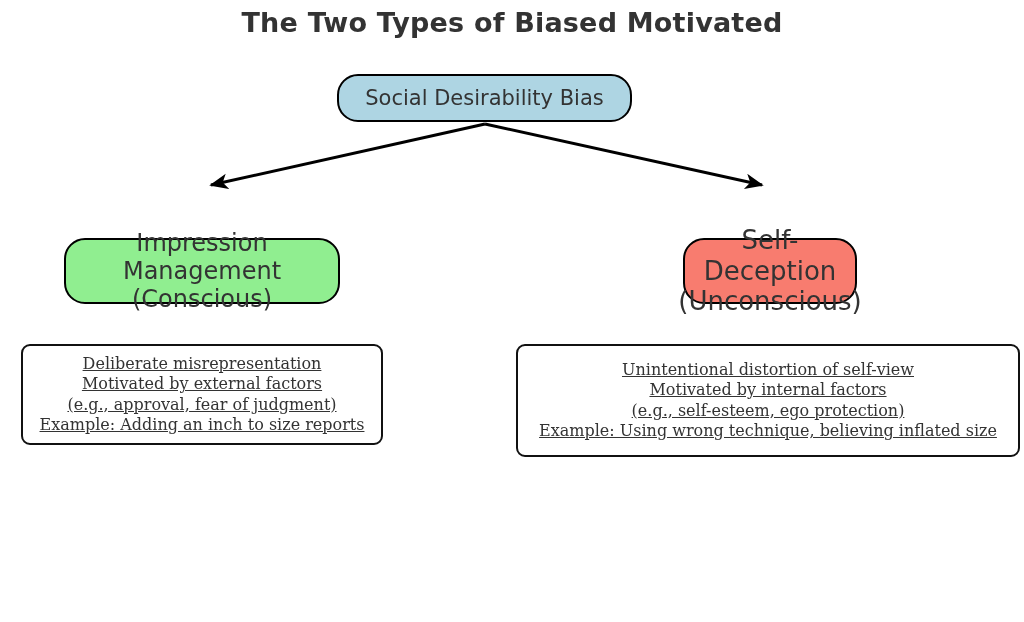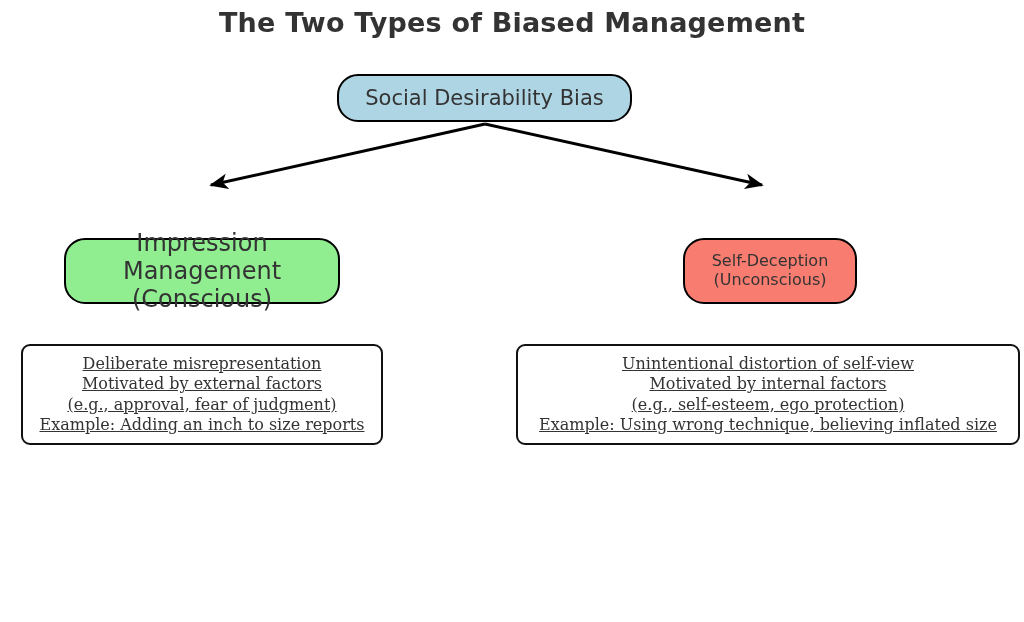--- a/index.html
+++ b/index.html
@@ -73,21 +73,21 @@
     background: #90ee90;
     font-size: 24px;
   }
 
   #node-selfdeception {
     left: 683px;
     top: 238px;
     width: 174px;
     height: 66px;
     background: #f87c6f;
-    font-size: 16px;
+    font-size: 26px;
   }
 
   .detail {
     position: absolute;
     box-sizing: border-box;
     border: 2px solid #111111;
     border-radius: 9px;
     background: #ffffff;
     display: flex;
     align-items: center;
@@ -105,29 +105,29 @@
     left: 21px;
     top: 344px;
     width: 362px;
     height: 101px;
   }
 
   #detail-right {
     left: 516px;
     top: 344px;
     width: 504px;
-    height: 101px;
+    height: 113px;
   }
 </style>
 </head>
 <body>
 
 <div id="canvas">
 
-  <div class="diagram-title">The Two Types of Biased Management</div>
+  <div class="diagram-title">The Two Types of Biased Motivated</div>
 
   <svg id="arrow-layer" viewBox="0 0 1024 622" width="1024" height="622" xmlns="http://www.w3.org/2000/svg">
     <defs>
       <marker id="arrowhead" markerWidth="7" markerHeight="7" refX="5.6" refY="2.6" orient="auto" markerUnits="strokeWidth">
         <path d="M0,0 L6.2,2.6 L0,5.2 L1.6,2.6 Z" fill="#000000"></path>
       </marker>
     </defs>
     <line x1="485" y1="124" x2="211" y2="185" stroke="#000000" stroke-width="3" marker-end="url(#arrowhead)"></line>
     <line x1="485" y1="124" x2="762" y2="185" stroke="#000000" stroke-width="3" marker-end="url(#arrowhead)"></line>
   </svg>

